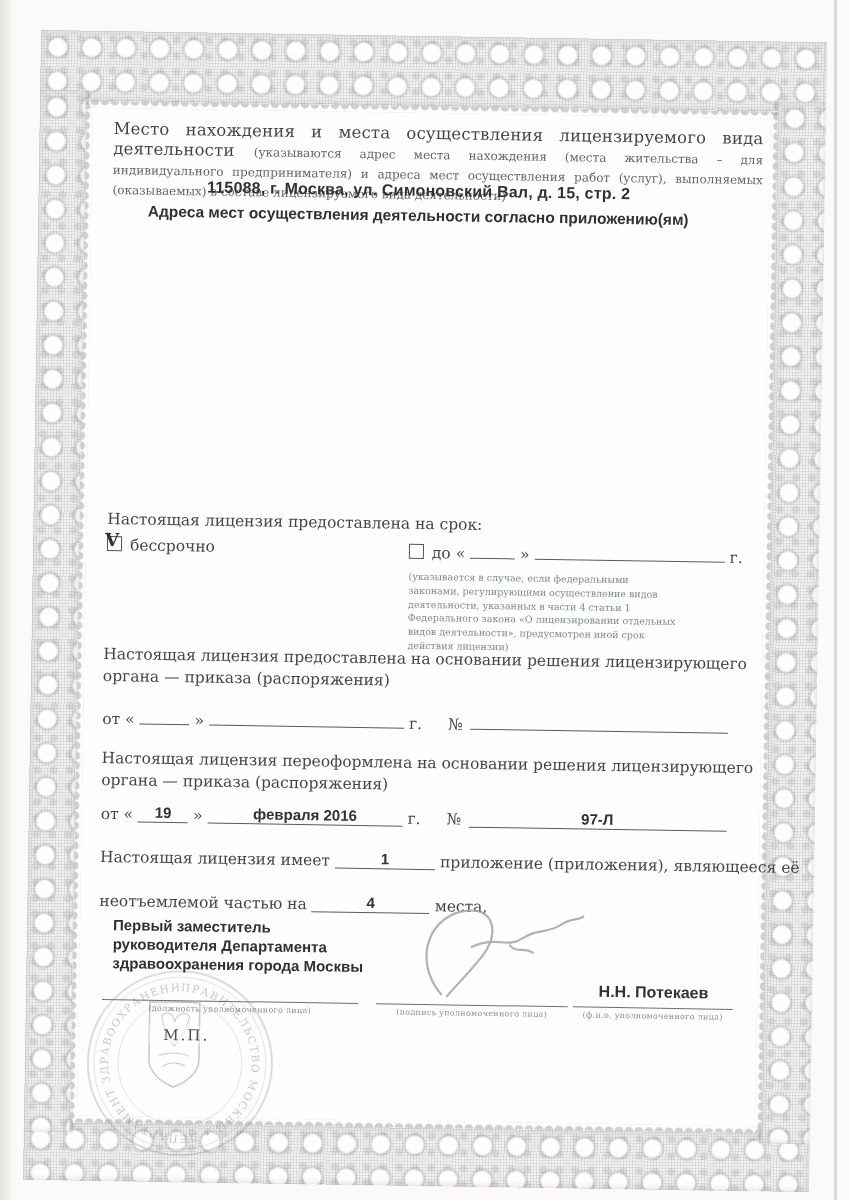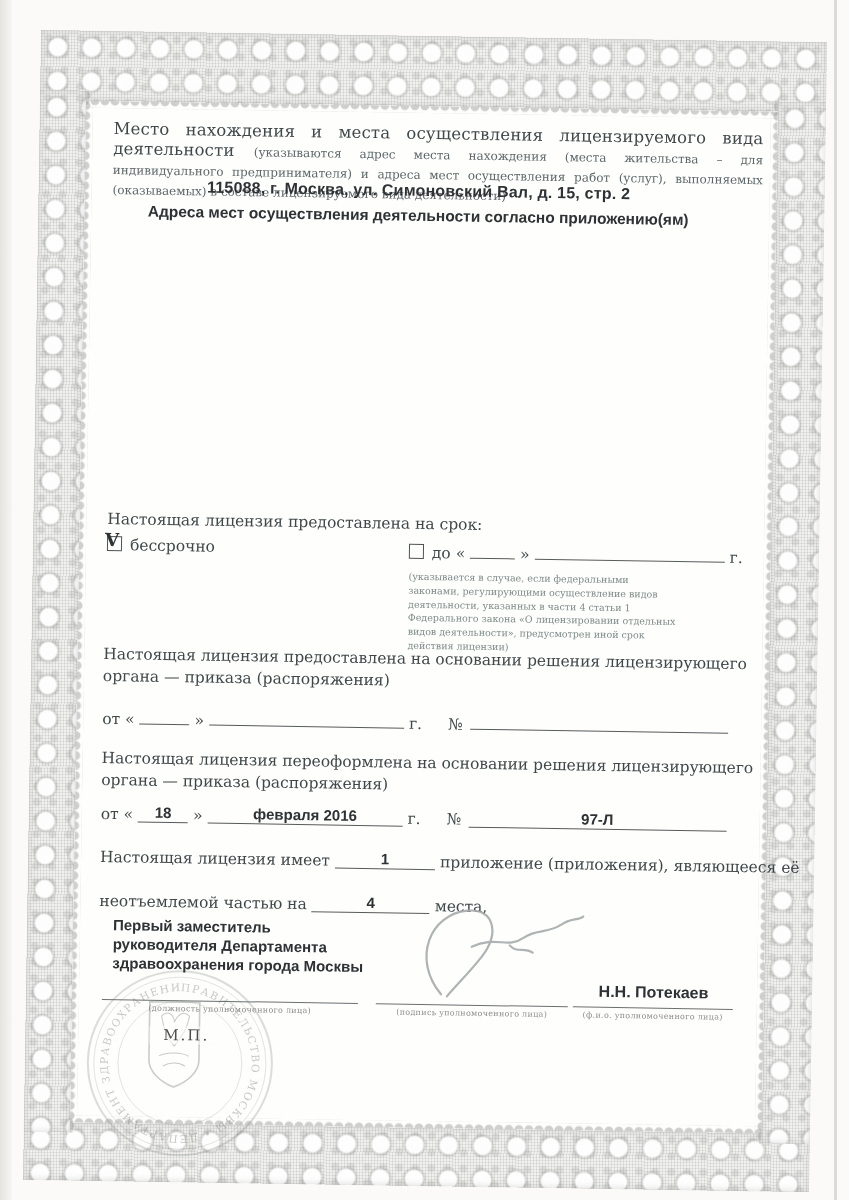--- a/index.html
+++ b/index.html
@@ -131,21 +131,21 @@
 
   <div class="footnote">(указывается в случае, если федеральными законами, регулирующими осуществление видов деятельности, указанных в части 4 статьи 1 Федерального закона «О лицензировании отдельных видов деятельности», предусмотрен иной срок действия лицензии)</div>
 
   <div class="para serif granted-text">Настоящая лицензия предоставлена на основании решения лицензирующего органа — приказа (распоряжения)</div>
   <div class="row row-from-granted serif">
     <span>от «</span><span class="blank w50"><span class="val"></span></span><span>»</span><span class="blank w195"><span class="val"></span></span><span>г.</span><span class="numsign">№</span><span class="blank w258"><span class="val"></span></span>
   </div>
 
   <div class="para serif reissued-text">Настоящая лицензия переоформлена на основании решения лицензирующего органа — приказа (распоряжения)</div>
   <div class="row row-from-reissued serif">
-    <span>от «</span><span class="blank w50"><span class="val">18</span></span><span>»</span><span class="blank w195"><span class="val">февраля 2016</span></span><span>г.</span><span class="numsign">№</span><span class="blank w258"><span class="val">97-Л</span></span>
+    <span>от «</span><span class="blank w50"><span class="val">19</span></span><span>»</span><span class="blank w195"><span class="val">февраля 2016</span></span><span>г.</span><span class="numsign">№</span><span class="blank w258"><span class="val">97-Л</span></span>
   </div>
 
   <div class="row appendix-line1 serif">
     <span>Настоящая лицензия имеет</span><span class="blank w100"><span class="val">1</span></span><span>приложение (приложения), являющееся её</span>
   </div>
   <div class="row appendix-line2 serif">
     <span>неотъемлемой частью на</span><span class="blank w118"><span class="val">4</span></span><span>места,</span>
   </div>
 
   <svg class="stamp-svg" width="194" height="194" viewBox="0 0 194 194">

